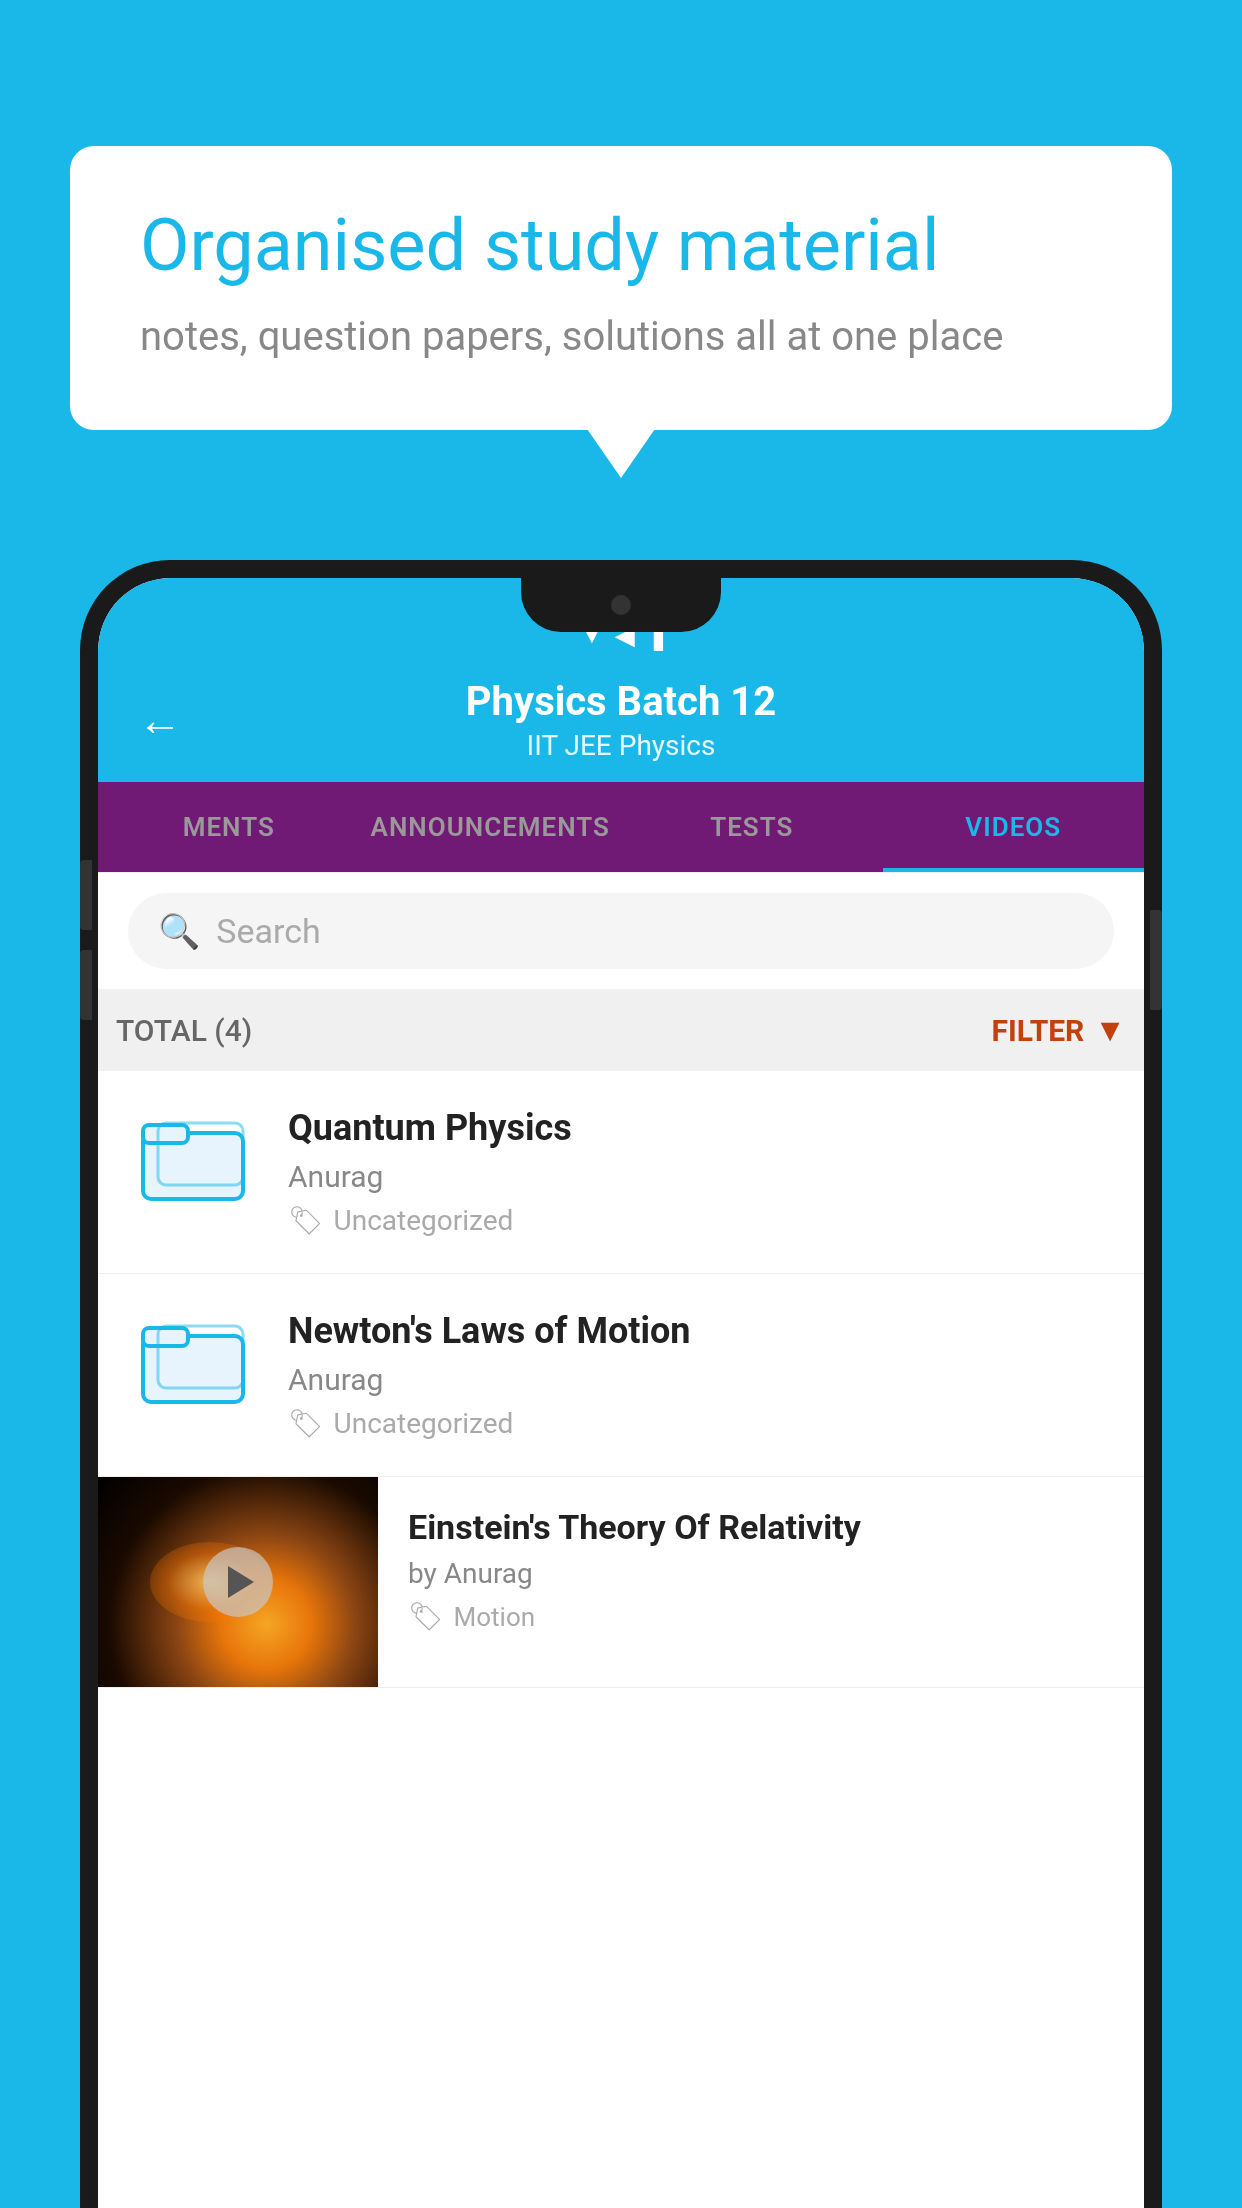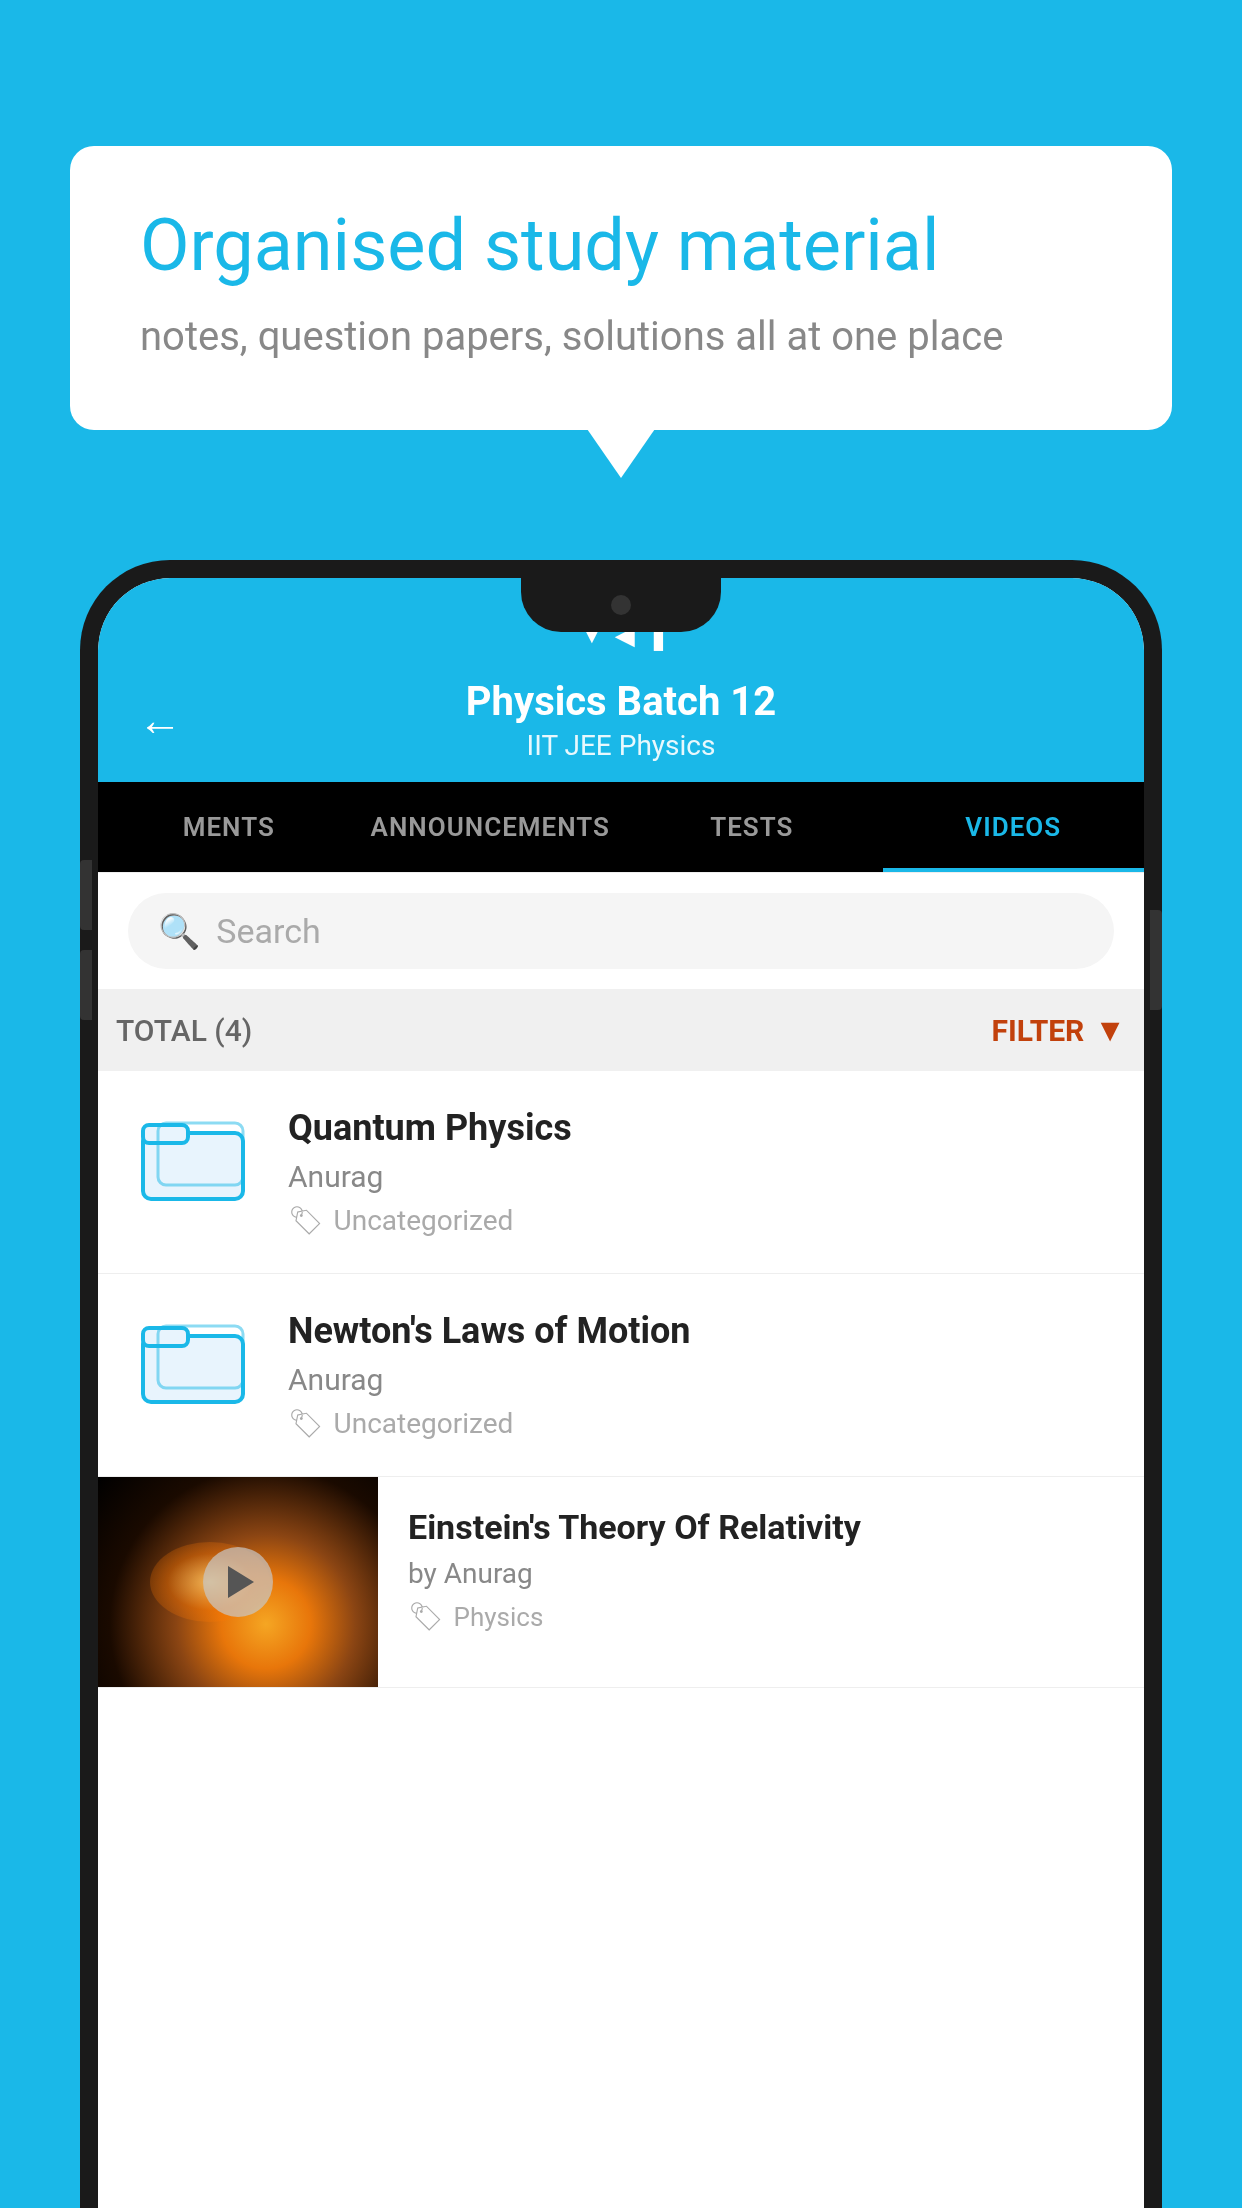--- a/index.html
+++ b/index.html
@@ -155,21 +155,21 @@
     }
 
     .header-subtitle {
       color: rgba(255,255,255,0.9);
       font-size: 28px;
       margin-top: 4px;
     }
 
     
     .tabs-bar {
-      background: #000000;
+      background: #701a75;
       display: flex;
       border-bottom: 1px solid #eee;
       overflow: hidden;
     }
 
     .tab-item {
       flex: 1;
       padding: 30px 10px;
       text-align: center;
       font-size: 26px;
@@ -531,21 +531,21 @@
 
             <div style="position:absolute;top:50%;left:50%;transform:translate(-50%,-50%);width:70px;height:70px;background:rgba(200,200,200,0.7);border-radius:50%;display:flex;align-items:center;justify-content:center;">
               <div style="width:0;height:0;border-top:16px solid transparent;border-bottom:16px solid transparent;border-left:26px solid #555;margin-left:6px;"></div>
             </div>
           </div>
           <div class="thumb-info">
             <div class="video-title">Einstein's Theory Of Relativity</div>
             <div class="video-author">by Anurag</div>
             <div class="video-tag">
               <span class="tag-icon">🏷</span>
-              <span>Physics</span>
+              <span>Motion</span>
             </div>
           </div>
         </div>
 
       </div>
     </div>
   </div>
 </div>
 
 </body></html>

